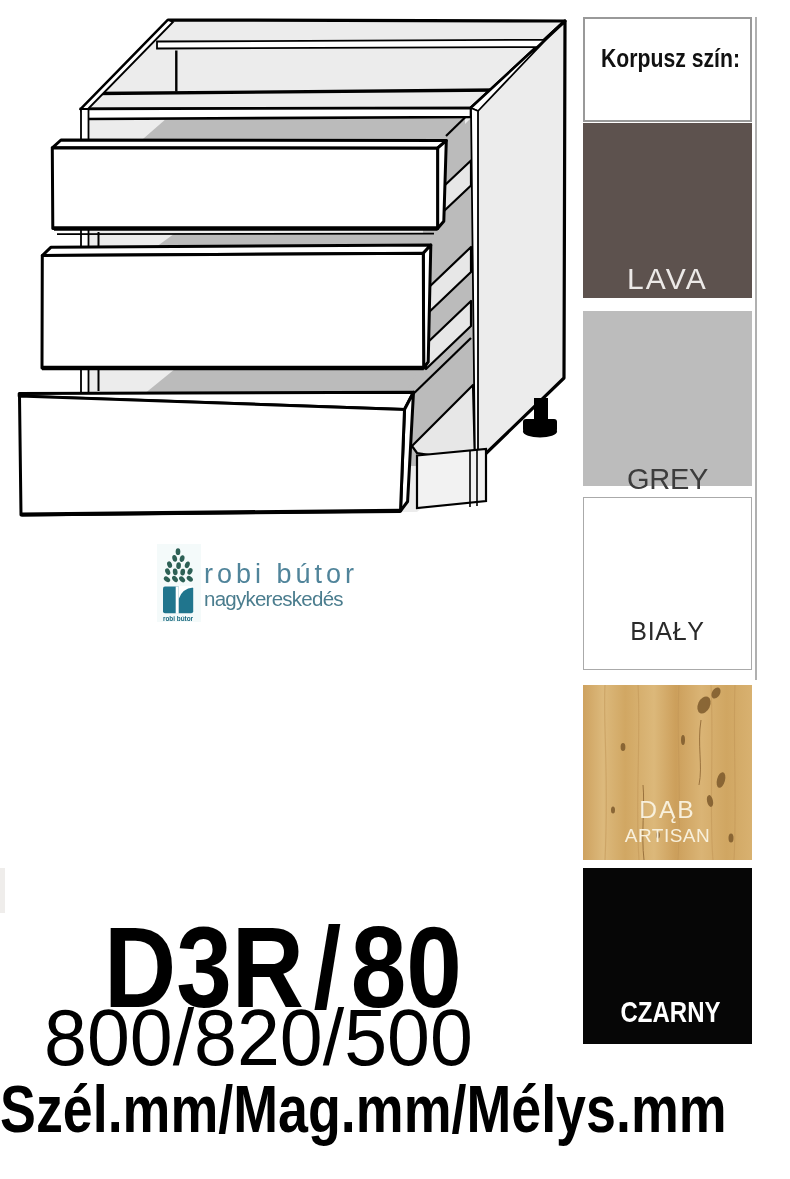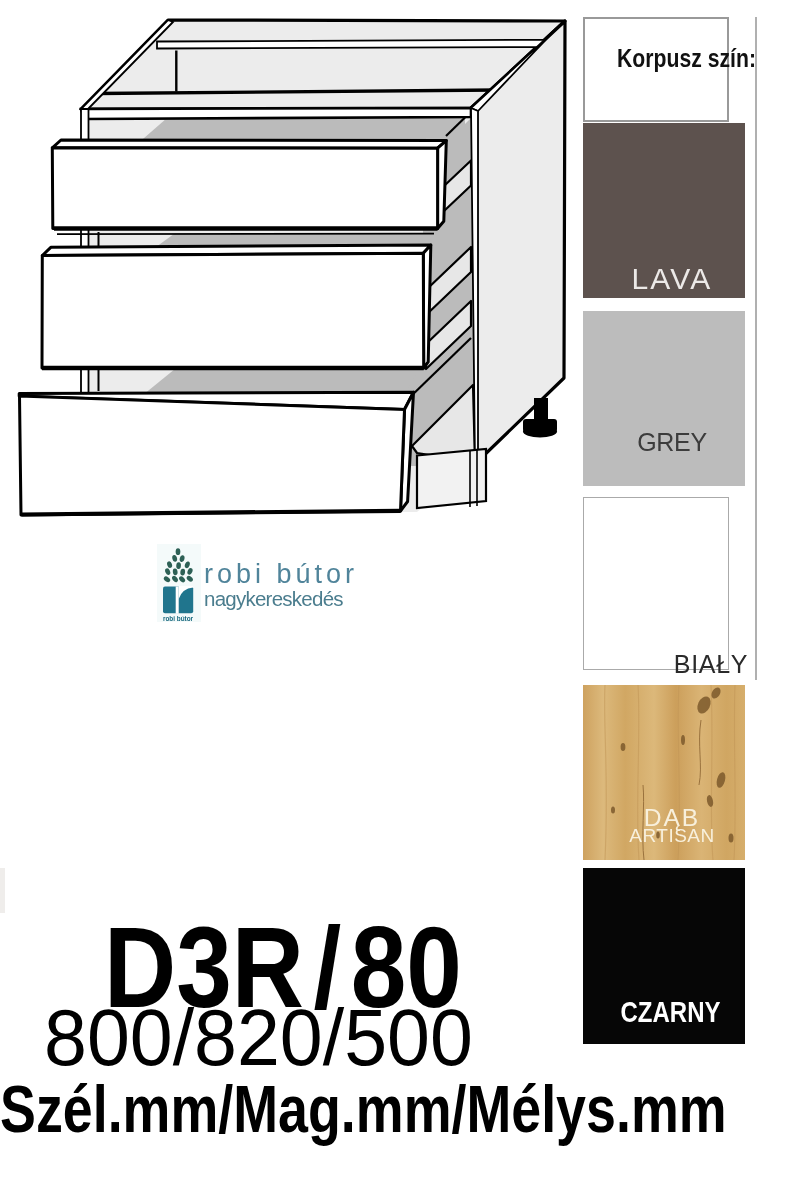--- a/index.html
+++ b/index.html
@@ -1,17 +1,17 @@
 <!DOCTYPE html>
 <html><head><meta charset="utf-8">
 <style>
 html,body{margin:0;padding:0;background:#fff;}
 body{width:790px;height:1179px;position:relative;overflow:hidden;font-family:"Liberation Sans",sans-serif;}
 .abs{position:absolute;}
-.sw{position:absolute;left:583px;width:146px;padding-left:16px;}
+.sw{position:absolute;left:583px;width:169px;}
 .swlab{position:absolute;text-align:center;line-height:1;}
 </style></head>
 <body>
 
 <svg class="abs" style="left:0;top:0" width="600" height="720" viewBox="0 0 600 720">
 <g fill="none" stroke="#000" stroke-width="3.2" stroke-linejoin="round">
 
   <polygon points="81,109 168,20 565,21 471,108" fill="#ececec"></polygon>
 
   <polygon points="471,108 565,21 564,378 475,464" fill="#ececec"></polygon>
@@ -161,17 +161,17 @@
       <ellipse cx="148" cy="153" rx="2.5" ry="4.5"></ellipse>
     </g>
     <g stroke="#8a6230" stroke-width="1" fill="none" opacity="0.8">
       <path d="M118,35 C114,60 120,80 116,100"></path>
       <path d="M60,100 C62,120 58,150 61,175"></path>
     </g>
   </svg>
 </div>
 <div class="sw" style="top:868px;height:176px;background:#060606;"></div>
 <div class="swlab sw" style="top:263.5px;font-size:30px;color:#ece9e7;letter-spacing:2.2px;">LAVA</div>
-<div class="swlab sw" style="top:430px;font-size:25px;color:#3c3c3c;letter-spacing:-0.3px;">GREY</div>
-<div class="swlab sw" style="top:652px;font-size:25px;color:#2a2a2a;letter-spacing:0.7px;margin-left:39px;">BIAŁY</div>
-<div class="swlab sw" style="top:797.7px;font-size:24.6px;color:#f8f0dc;letter-spacing:2px;margin-top:8px;">DĄB</div>
+<div class="swlab sw" style="top:465px;font-size:29px;color:#3c3c3c;letter-spacing:-0.3px;">GREY</div>
+<div class="swlab sw" style="top:619px;font-size:25px;color:#2a2a2a;letter-spacing:0.7px;">BIAŁY</div>
+<div class="swlab sw" style="top:797.7px;font-size:24.6px;color:#f8f0dc;letter-spacing:2px;">DĄB</div>
 <div class="swlab sw" style="top:825.5px;font-size:19px;color:#f8f0dc;letter-spacing:0.5px;">ARTISAN</div>
 <div class="swlab" style="left:586px;width:169px;top:997px;font-size:30px;color:#fff;font-weight:bold;transform:scaleX(0.8);white-space:nowrap;">CZARNY</div>
 
 </body></html>

